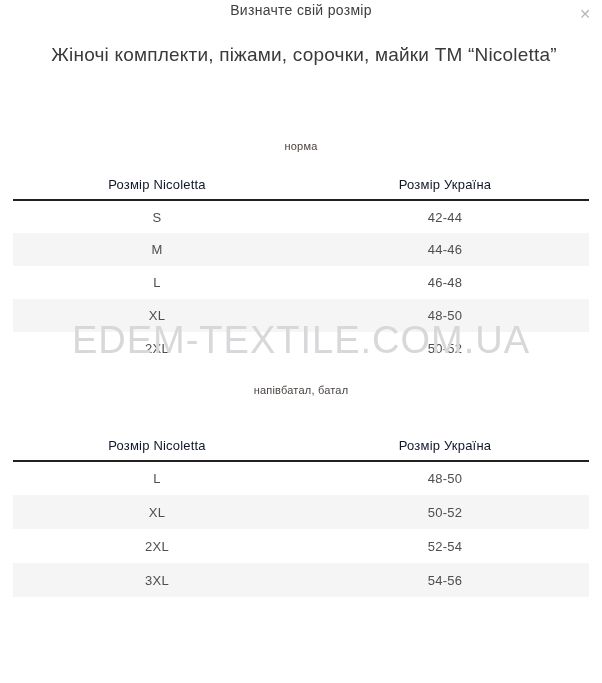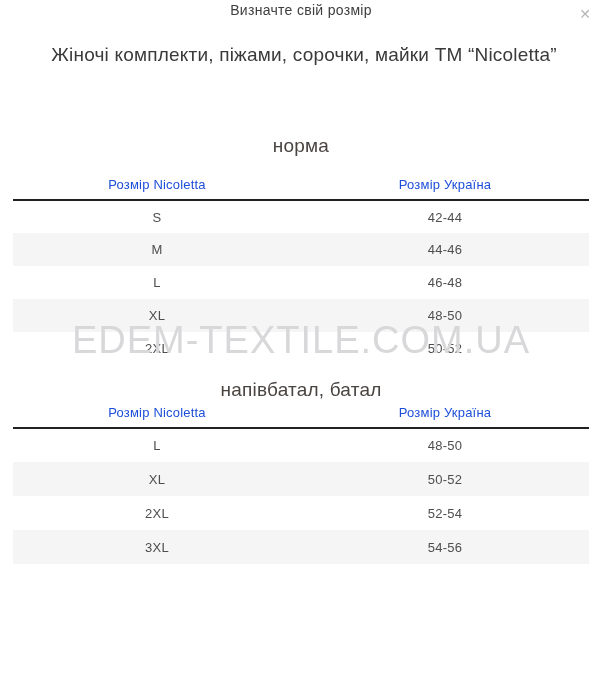--- a/index.html
+++ b/index.html
@@ -39,37 +39,37 @@
     text-align: center;
     margin-top: 25px;
     font-size: 19px;
     line-height: 23px;
     color: #3a3a3a;
     letter-spacing: 0.2px;
     margin-left: 6px;
   }
   .section-title {
     text-align: center;
-    font-size: 19px;
+    font-size: 11px;
     line-height: 16px;
     color: #4a4440;
     letter-spacing: 0.2px;
   }
   .section-title.first { margin-top: 72px; margin-bottom: 16px; }
-  .section-title.second { margin-top: 17px; margin-bottom: 0; }
+  .section-title.second { margin-top: 17px; margin-bottom: 33px; }
   table.size-table {
     width: calc(100% - 26px);
     margin: 0 13px;
     border-collapse: collapse;
     table-layout: fixed;
   }
   table.size-table thead th {
     font-weight: 500;
     font-size: 13px;
-    color: #1d4ed8;
+    color: #0f172a;
     height: 30px;
     text-align: center;
     vertical-align: middle;
     border-bottom: 2px solid var(--header-line, #212121);
     letter-spacing: 0.2px;
   }
   table.size-table tbody td {
     font-size: 13px;
     color: #4e4e4e;
     text-align: center;

